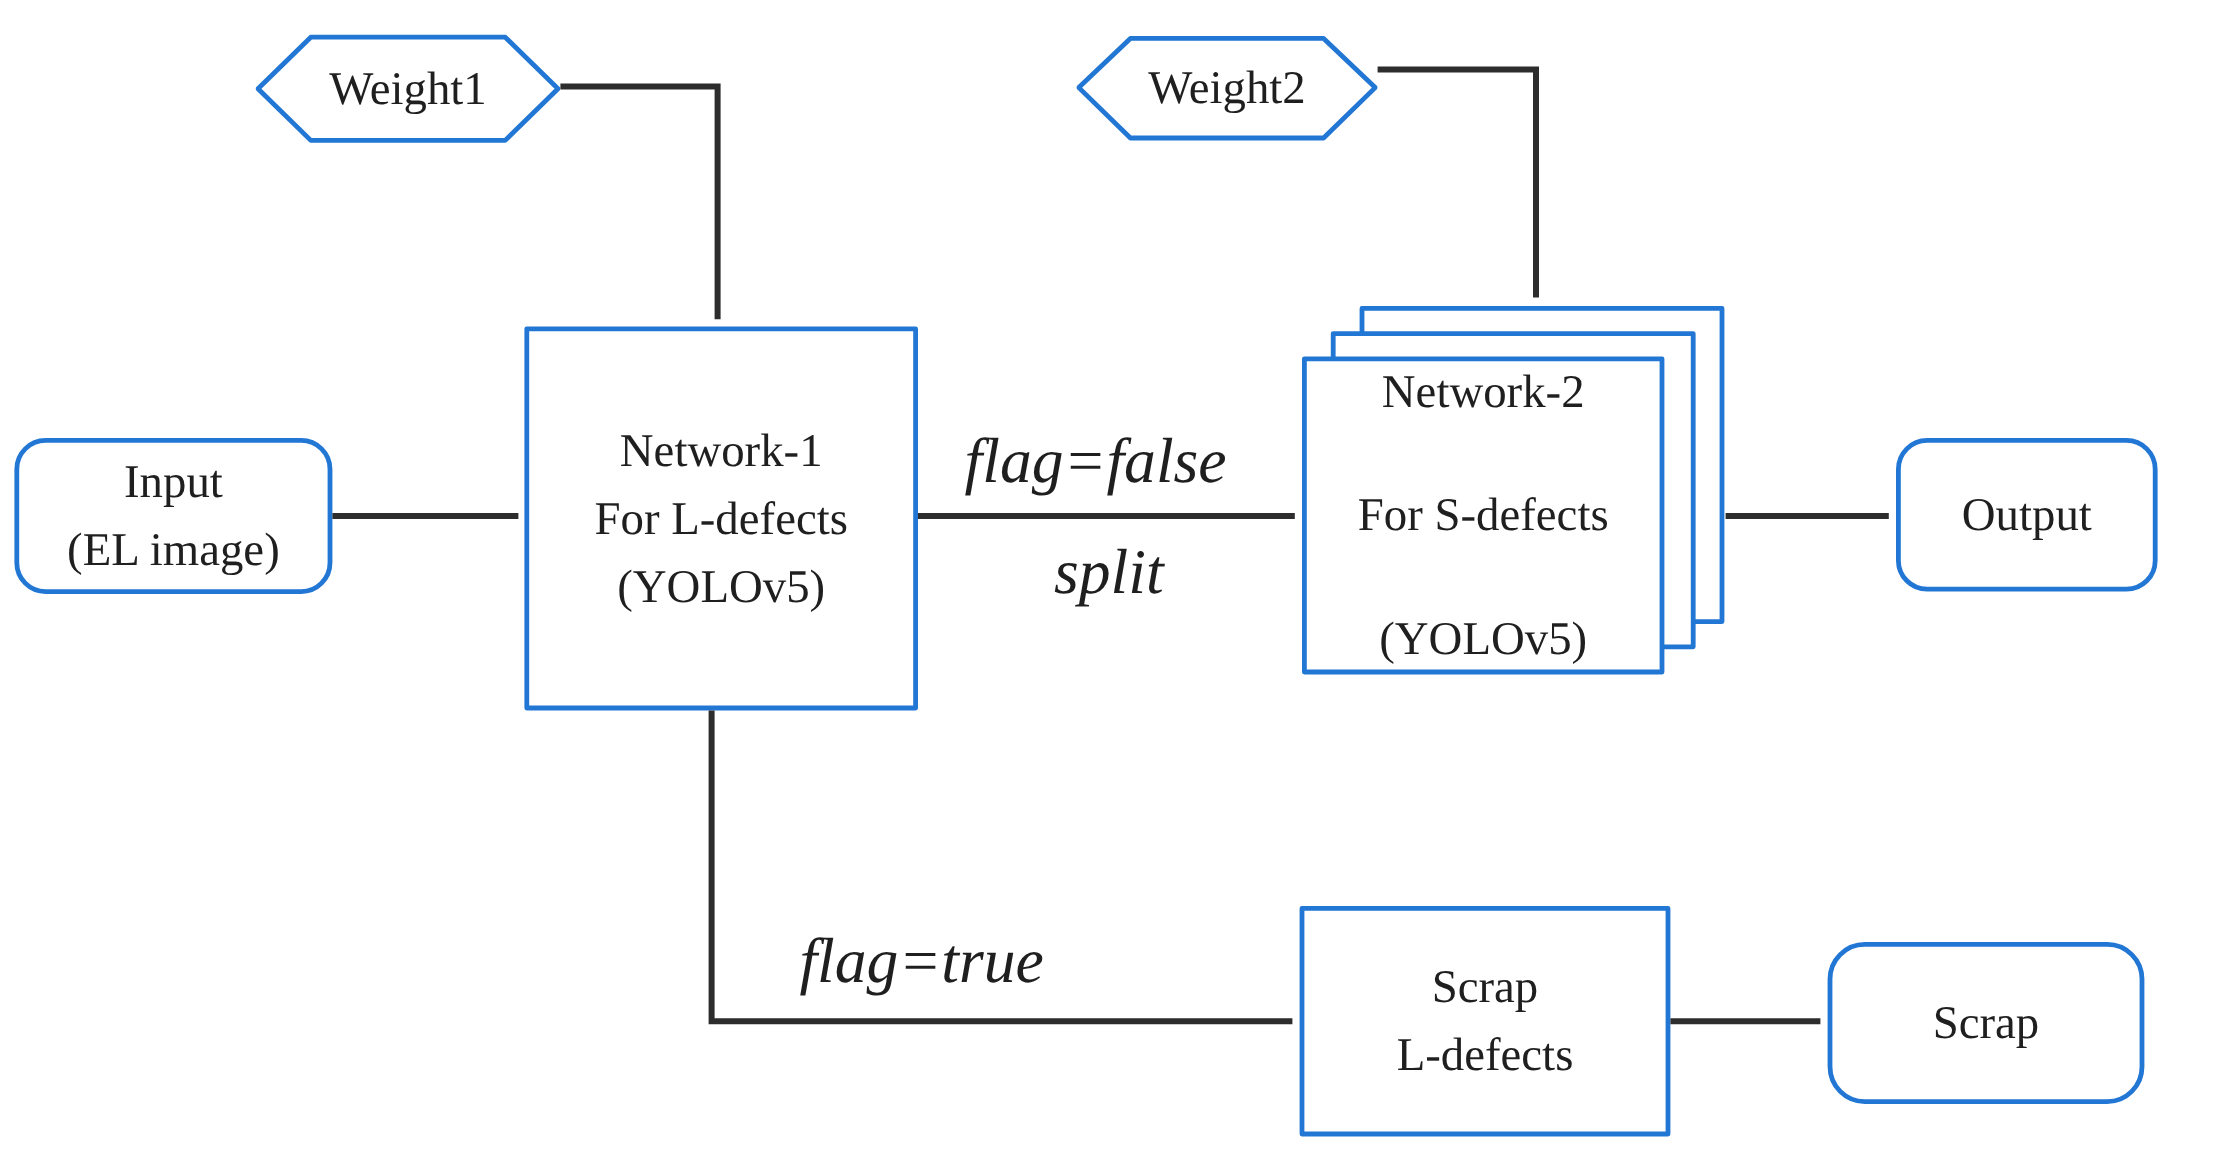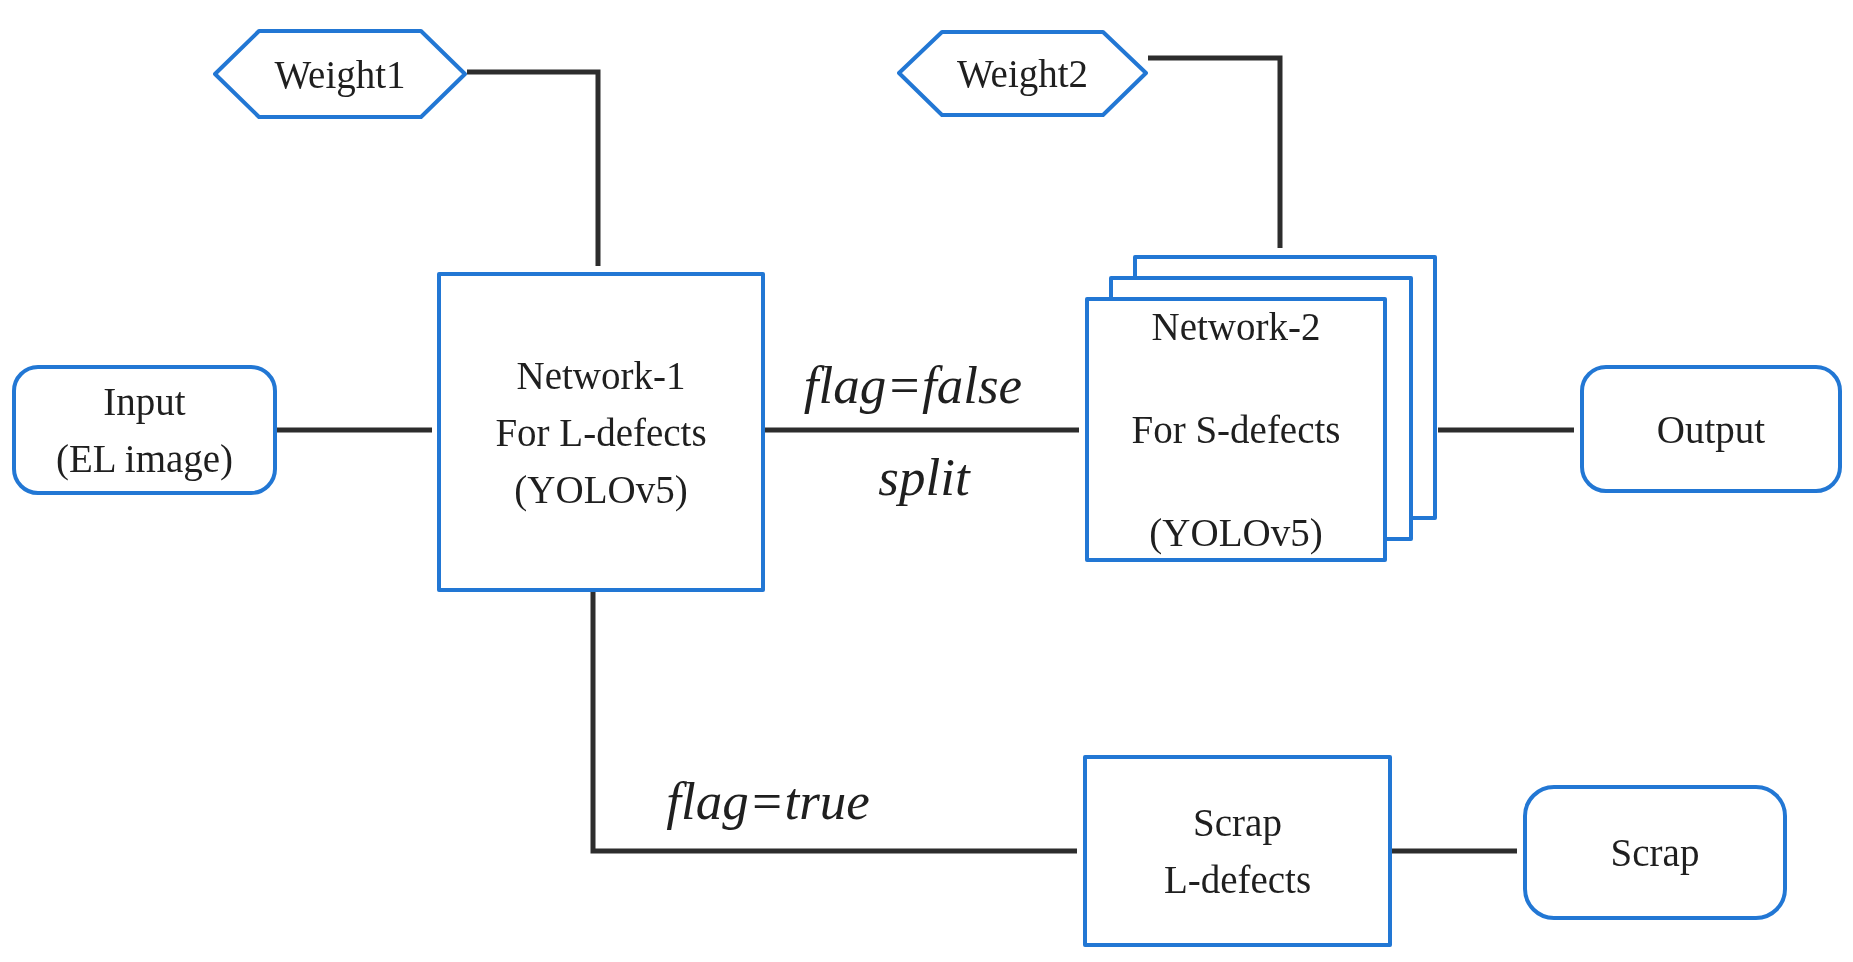--- a/index.html
+++ b/index.html
@@ -97,21 +97,21 @@
   </div>
 
   <div class="stack-layer z1" style="left:1133px;top:255px;width:304px;height:265px;"></div>
   <div class="stack-layer z2" style="left:1109px;top:276px;width:304px;height:265px;"></div>
   <div class="node box square z3" style="left:1085px;top:297px;width:302px;height:265px;gap:46px;">
     <span class="node-label">Network-2</span>
     <span class="node-label">For S-defects</span>
     <span class="node-label">(YOLOv5)</span>
   </div>
 
-  <div class="node box rounded" style="left:1580px;top:365px;width:262px;height:128px;">
+  <div class="node box rounded" style="left:1580px;top:365px;width:218px;height:128px;">
     <span class="node-label">Output</span>
   </div>
 
   <div class="node box square" style="left:1083px;top:755px;width:309px;height:192px;">
     <span class="node-label">Scrap</span>
     <span class="node-label">L-defects</span>
   </div>
 
   <div class="node box rounded" style="left:1523px;top:785px;width:264px;height:135px;border-radius:31px;">
     <span class="node-label">Scrap</span>

